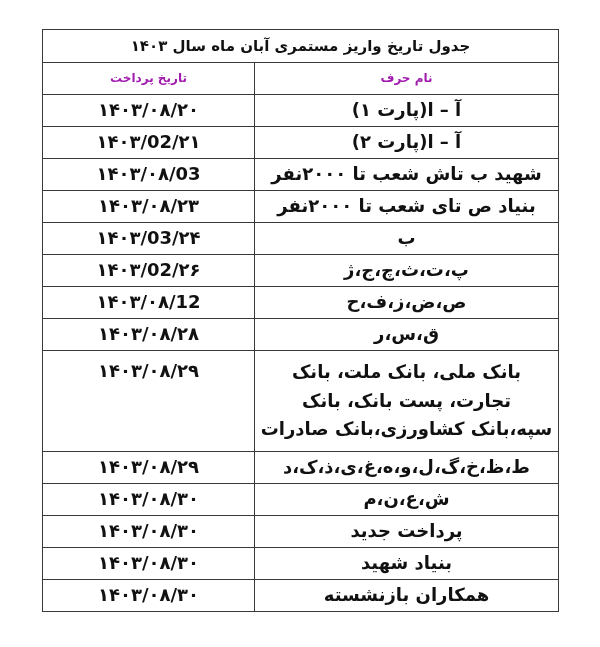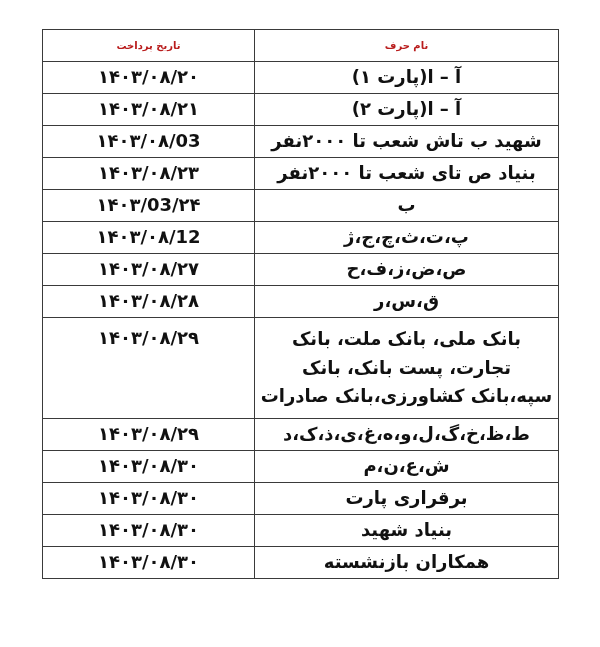--- a/index.html
+++ b/index.html
@@ -31,22 +31,22 @@
       color: #111111;
       padding: 0 4px;
       height: 31px;
       line-height: 1.6;
     }
     .schedule-table .title-cell {
       font-size: 15px;
       height: 32px;
     }
     .schedule-table .col-head {
-      color: #b91c1c;
-      font-size: 10px;
+      color: #a21caf;
+      font-size: 12px;
       height: 31px;
     }
     .col-name { width: 304px; }
     .col-date { width: 212px; }
     .date-cell {
       direction: rtl;
       vertical-align: middle;
       letter-spacing: 0.5px;
     }
     .tall-row td { height: 94px; }
@@ -60,71 +60,74 @@
 </head>
 <body>
 
 <table class="schedule-table">
   <colgroup>
     <col class="col-name">
     <col class="col-date">
   </colgroup>
   <thead>
     <tr>
+      <th colspan="2" class="title-cell">جدول تاریخ واریز مستمری آبان ماه سال ۱۴۰۳</th>
+    </tr>
+    <tr>
       <th class="col-head">نام حرف</th>
       <th class="col-head">تاریخ پرداخت</th>
     </tr>
   </thead>
   <tbody>
     <tr>
       <td>آ – ا(پارت ۱)</td>
       <td class="date-cell">۱۴۰۳/۰۸/۲۰</td>
     </tr>
     <tr>
       <td>آ – ا(پارت ۲)</td>
-      <td class="date-cell">۱۴۰۳/۰۸/۲۱</td>
+      <td class="date-cell">۱۴۰۳/02/۲۱</td>
     </tr>
     <tr>
       <td>شهید ب تاش شعب تا ۲۰۰۰نفر</td>
       <td class="date-cell">۱۴۰۳/۰۸/03</td>
     </tr>
     <tr>
       <td>بنیاد ص تای شعب تا ۲۰۰۰نفر</td>
       <td class="date-cell">۱۴۰۳/۰۸/۲۳</td>
     </tr>
     <tr>
       <td>ب</td>
       <td class="date-cell">۱۴۰۳/03/۲۴</td>
     </tr>
     <tr>
       <td>پ،ت،ث،چ،ج،ژ</td>
-      <td class="date-cell">۱۴۰۳/۰۸/12</td>
+      <td class="date-cell">۱۴۰۳/02/۲۶</td>
     </tr>
     <tr>
       <td>ص،ض،ز،ف،ح</td>
-      <td class="date-cell">۱۴۰۳/۰۸/۲۷</td>
+      <td class="date-cell">۱۴۰۳/۰۸/12</td>
     </tr>
     <tr>
       <td>ق،س،ر</td>
       <td class="date-cell">۱۴۰۳/۰۸/۲۸</td>
     </tr>
     <tr class="tall-row">
       <td class="multiline">بانک ملی، بانک ملت، بانک تجارت، پست بانک، بانک سپه،بانک کشاورزی،بانک صادرات</td>
       <td class="date-cell">۱۴۰۳/۰۸/۲۹</td>
     </tr>
     <tr>
       <td>ط،ظ،خ،گ،ل،و،ه،غ،ی،ذ،ک،د</td>
       <td class="date-cell">۱۴۰۳/۰۸/۲۹</td>
     </tr>
     <tr>
       <td>ش،ع،ن،م</td>
       <td class="date-cell">۱۴۰۳/۰۸/۳۰</td>
     </tr>
     <tr>
-      <td>برقراری پارت</td>
+      <td>پرداخت جدید</td>
       <td class="date-cell">۱۴۰۳/۰۸/۳۰</td>
     </tr>
     <tr>
       <td>بنیاد شهید</td>
       <td class="date-cell">۱۴۰۳/۰۸/۳۰</td>
     </tr>
     <tr>
       <td>همکاران بازنشسته</td>
       <td class="date-cell">۱۴۰۳/۰۸/۳۰</td>
     </tr>

